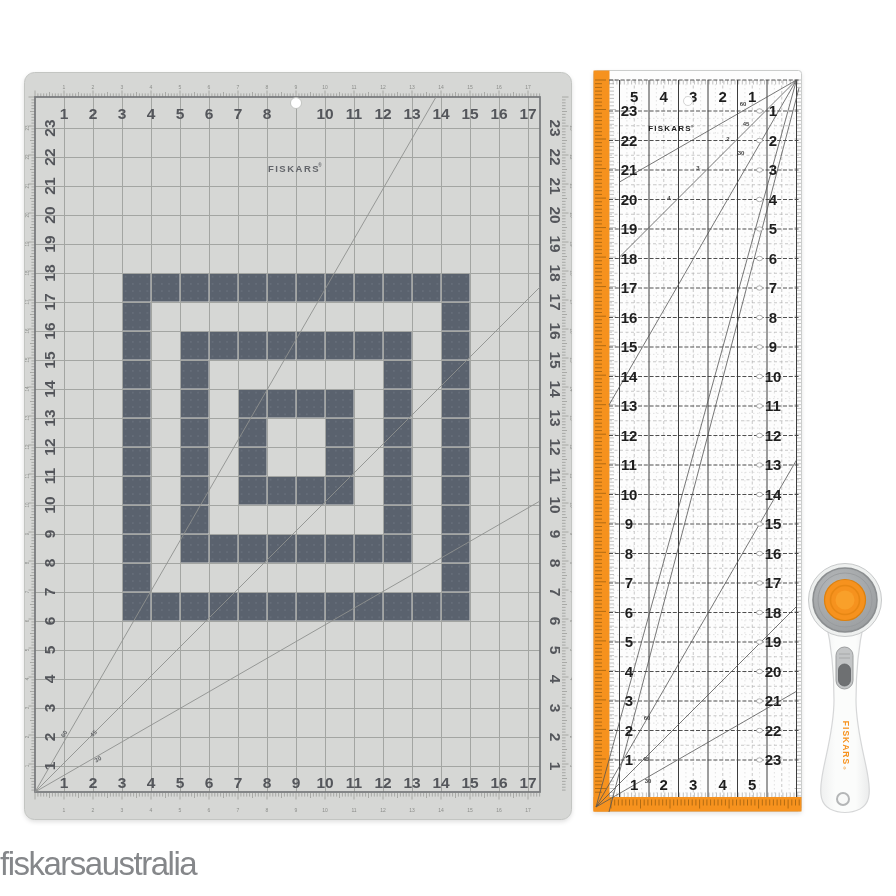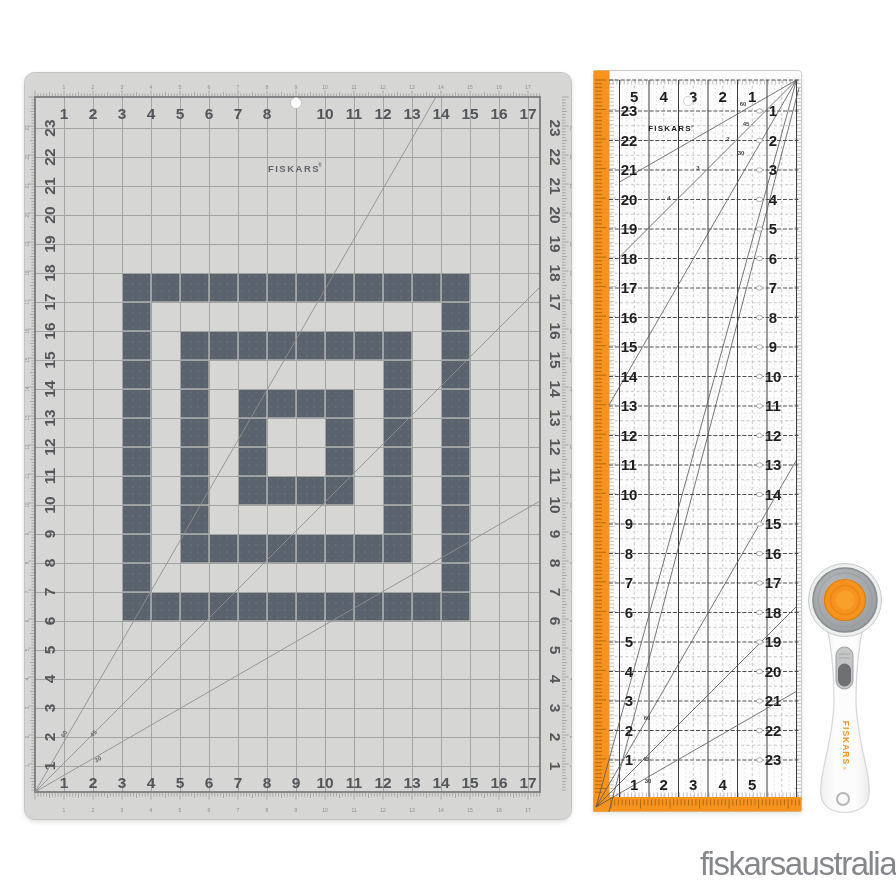--- a/index.html
+++ b/index.html
@@ -4,21 +4,21 @@
 <style>
   html,body{margin:0;padding:0;background:#ffffff;}
   body{width:896px;height:896px;position:relative;overflow:hidden;
        font-family:"Liberation Sans", sans-serif;}
   .stage{position:absolute;inset:0;background:#ffffff;}
   .mat{position:absolute;left:24px;top:72px;width:548px;height:748px;
        filter:drop-shadow(0 2px 2px rgba(0,0,0,0.12));}
   .ruler{position:absolute;left:593px;top:70px;width:209px;height:742px;
        filter:drop-shadow(0 2px 2px rgba(0,0,0,0.10));}
   .cutter{position:absolute;left:806px;top:552px;width:84px;height:262px;}
-  .caption{position:absolute;left:0;right:0;top:845px;text-align:right;
+  .caption{position:absolute;left:0;right:0;top:845px;text-align:left;
        font-size:33px;letter-spacing:-1.5px;font-weight:500;color:#85878a;}
   svg{display:block;}
 </style>
 </head>
 <body>
 
 <div class="stage">
 
   <div class="mat">
     <svg id="mat-svg" width="548" height="748" viewBox="0 0 548 748">

